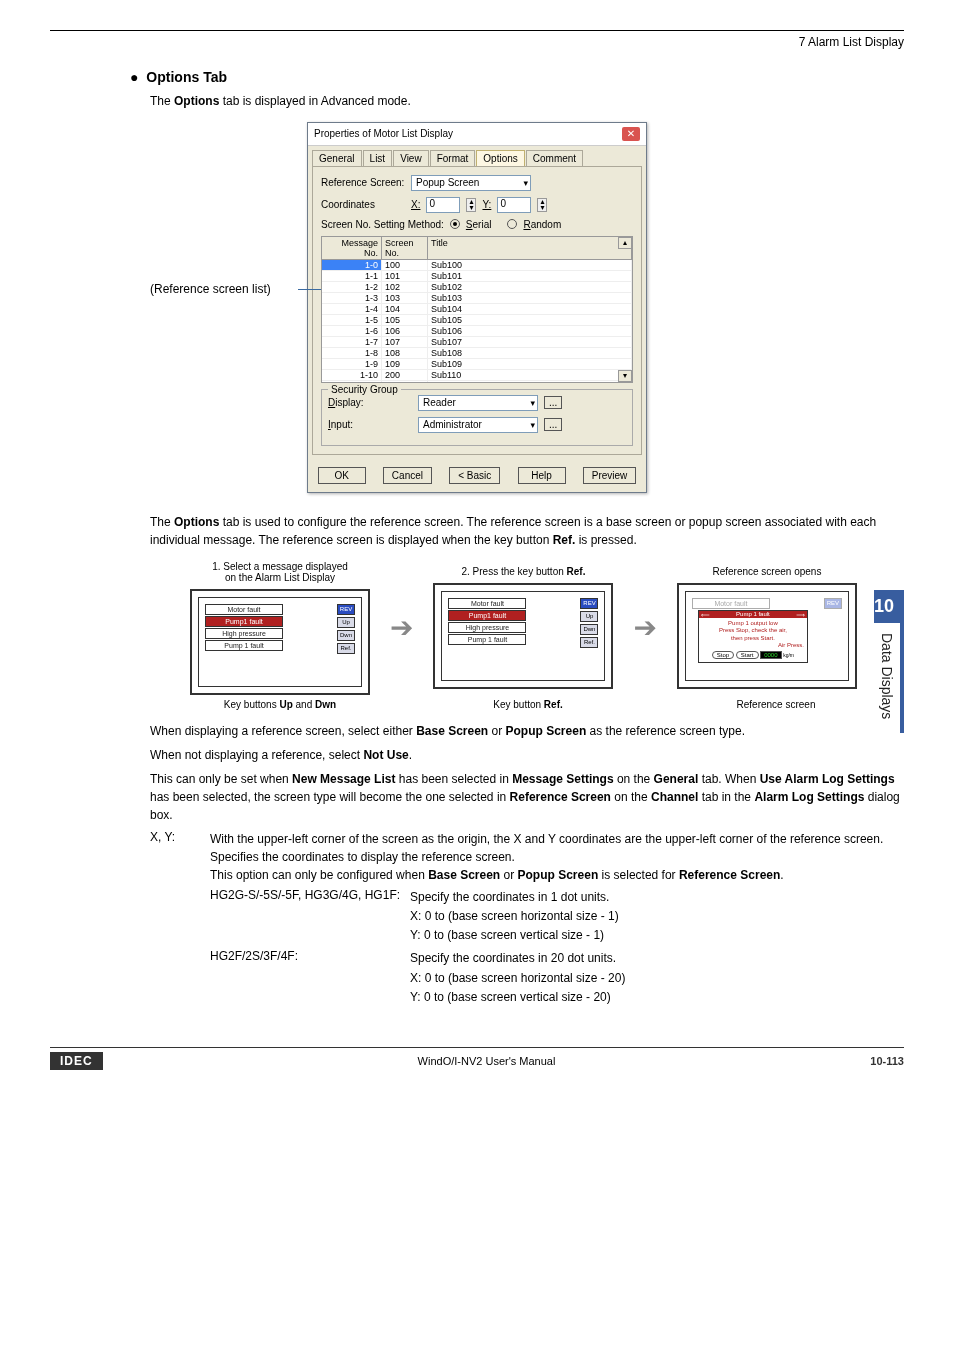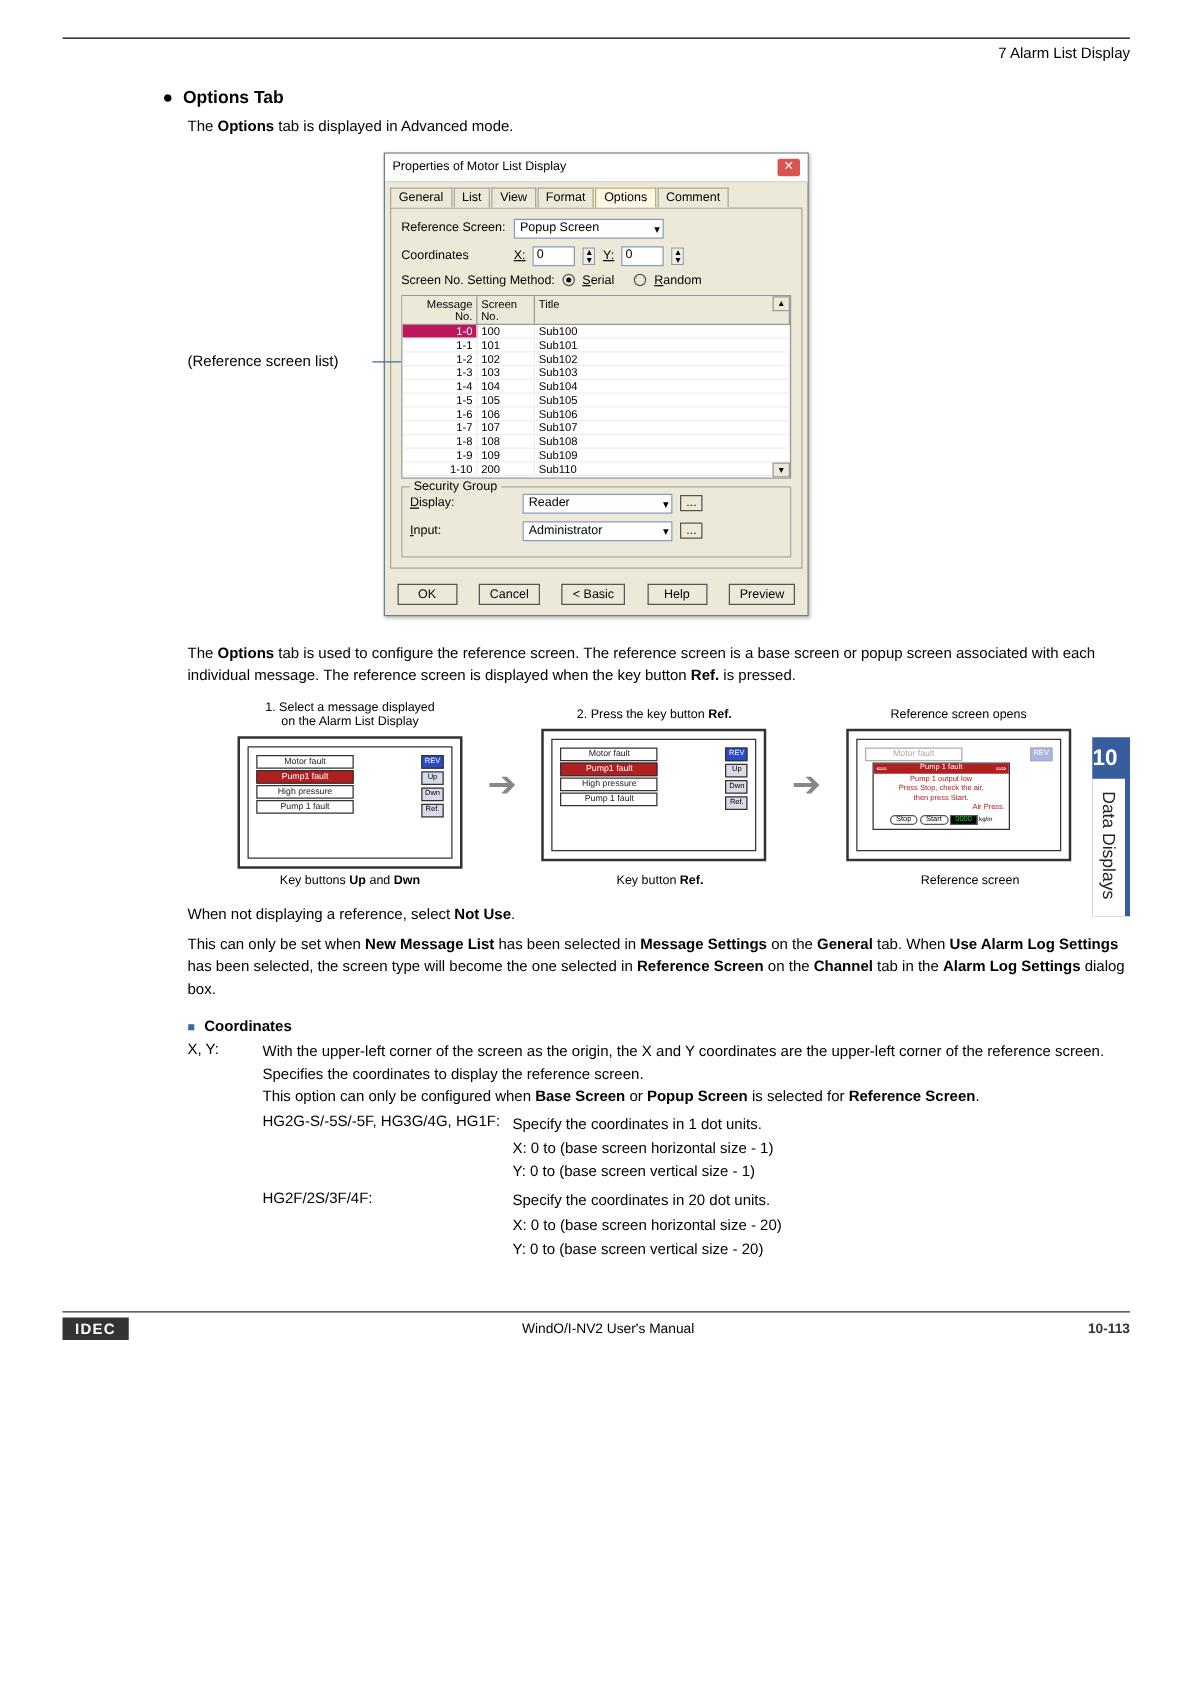--- a/index.html
+++ b/index.html
@@ -45,21 +45,21 @@
   .radio.checked::after { content: ""; width: 4px; height: 4px; background: #000; border-radius: 50%; position: absolute; left: 2px; top: 2px; }
   .mini-table { border: 1px solid #999; background: #fff; width: 100%; margin-bottom: 6px; position: relative; }
   .mini-table-head { display: flex; background: #ece9d8; border-bottom: 1px solid #999; font-size: 9px; }
   .mini-table-head div { border-right: 1px solid #999; padding: 1px 3px; }
   .mini-table-body { max-height: 122px; overflow: hidden; }
   .mini-row { display: flex; font-size: 9px; border-bottom: 1px solid #eee; }
   .mini-row div { border-right: 1px solid #eee; padding: 0 3px; white-space: nowrap; }
   .c1 { width: 60px; text-align: right; }
   .c2 { width: 46px; }
   .c3 { flex: 1; }
-  .mini-row:first-child .c1 { background: #be185d; color: #fff; }
+  .mini-row:first-child .c1 { background: #3b82f6; color: #fff; }
   .scroll-up, .scroll-down { position: absolute; right: 0; width: 14px; height: 12px; background: #ece9d8; border: 1px solid #999; font-size: 8px; text-align: center; line-height: 10px; }
   .scroll-up { top: 0; }
   .scroll-down { bottom: 0; }
   .grp-box { border: 1px solid #aaa; padding: 6px; margin-top: 4px; }
   .grp-box .legend { margin-top: -12px; background: #ece9d8; width: fit-content; padding: 0 3px; font-size: 10px; }
   .dlg-buttons { display: flex; justify-content: space-around; padding: 8px 4px; gap: 6px; }
   .dlg-btn { border: 1px solid #555; background: #ece9d8; font-size: 10px; padding: 2px 8px; min-width: 48px; text-align: center; }
   .sub-heading { margin: 14px 0 4px 100px; font-weight: bold; font-size: 12px; }
   .sq-bullet { color: #3a6aa0; font-size: 10px; margin-right: 4px; }
   .diagram-row { display: flex; align-items: center; gap: 20px; margin: 12px 0 4px 140px; }
@@ -337,30 +337,29 @@
 </div>
 <div class="caption-row">
   <div class="caption"><span>Key buttons </span><b>Up</b><span> and </span><b>Dwn</b></div>
   <div style="width:28px;"></div>
   <div class="caption"><span>Key button </span><b>Ref.</b></div>
   <div style="width:28px;"></div>
   <div class="caption">Reference screen</div>
 </div>
 
 <p class="body-text-indent">
+  <span>When displaying a reference screen, select either </span><b>Base Screen</b><span> or </span><b>Popup Screen</b><span> as the reference screen type.</span>
+</p>
+<p class="body-text-indent">
   <span>When not displaying a reference, select </span><b>Not Use</b><span>.</span>
 </p>
 <p class="body-text-indent">
   <span>This can only be set when </span><b>New Message List</b><span> has been selected in </span><b>Message Settings</b><span> on the </span><b>General</b><span> tab. When </span><b>Use Alarm Log Settings</b><span> has been selected, the screen type will become the one selected in </span><b>Reference Screen</b><span> on the </span><b>Channel</b><span> tab in the </span><b>Alarm Log Settings</b><span> dialog box.</span>
 </p>
 
-<div class="sub-heading">
-  <span class="sq-bullet">■</span>
-  <span>Coordinates</span>
-</div>
 <div class="coord-block">
   <div class="coord-row">
     <div class="lbl">X, Y:</div>
     <div class="desc">
       <div>With the upper-left corner of the screen as the origin, the X and Y coordinates are the upper-left corner of the reference screen.</div>
       <div>Specifies the coordinates to display the reference screen.</div>
       <div><span>This option can only be configured when </span><b>Base Screen</b><span> or </span><b>Popup Screen</b><span> is selected for </span><b>Reference Screen</b><span>.</span></div>
     </div>
   </div>
 </div>

